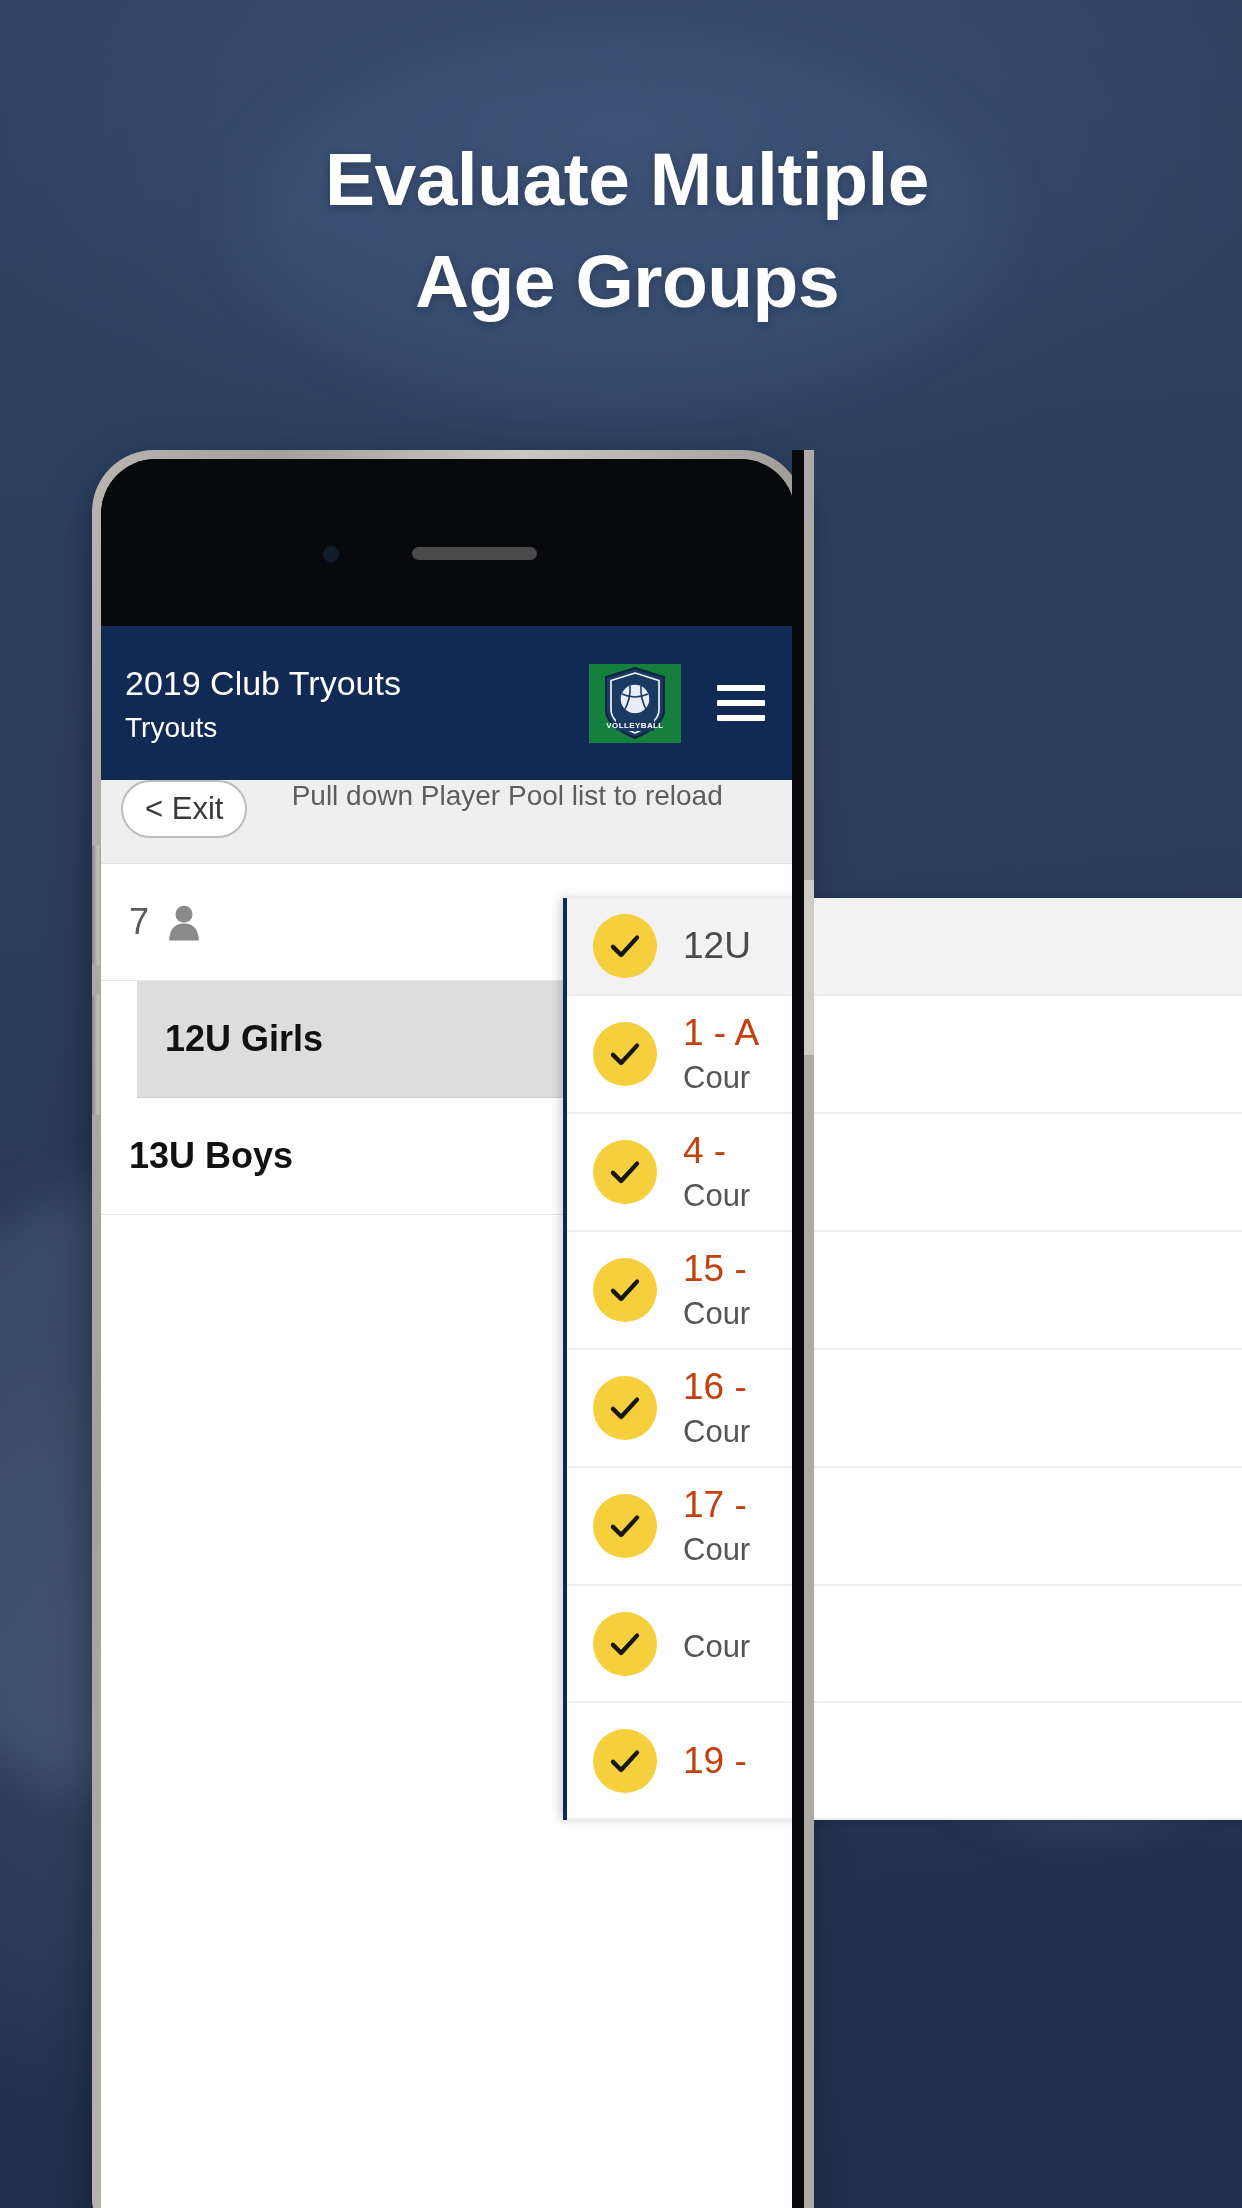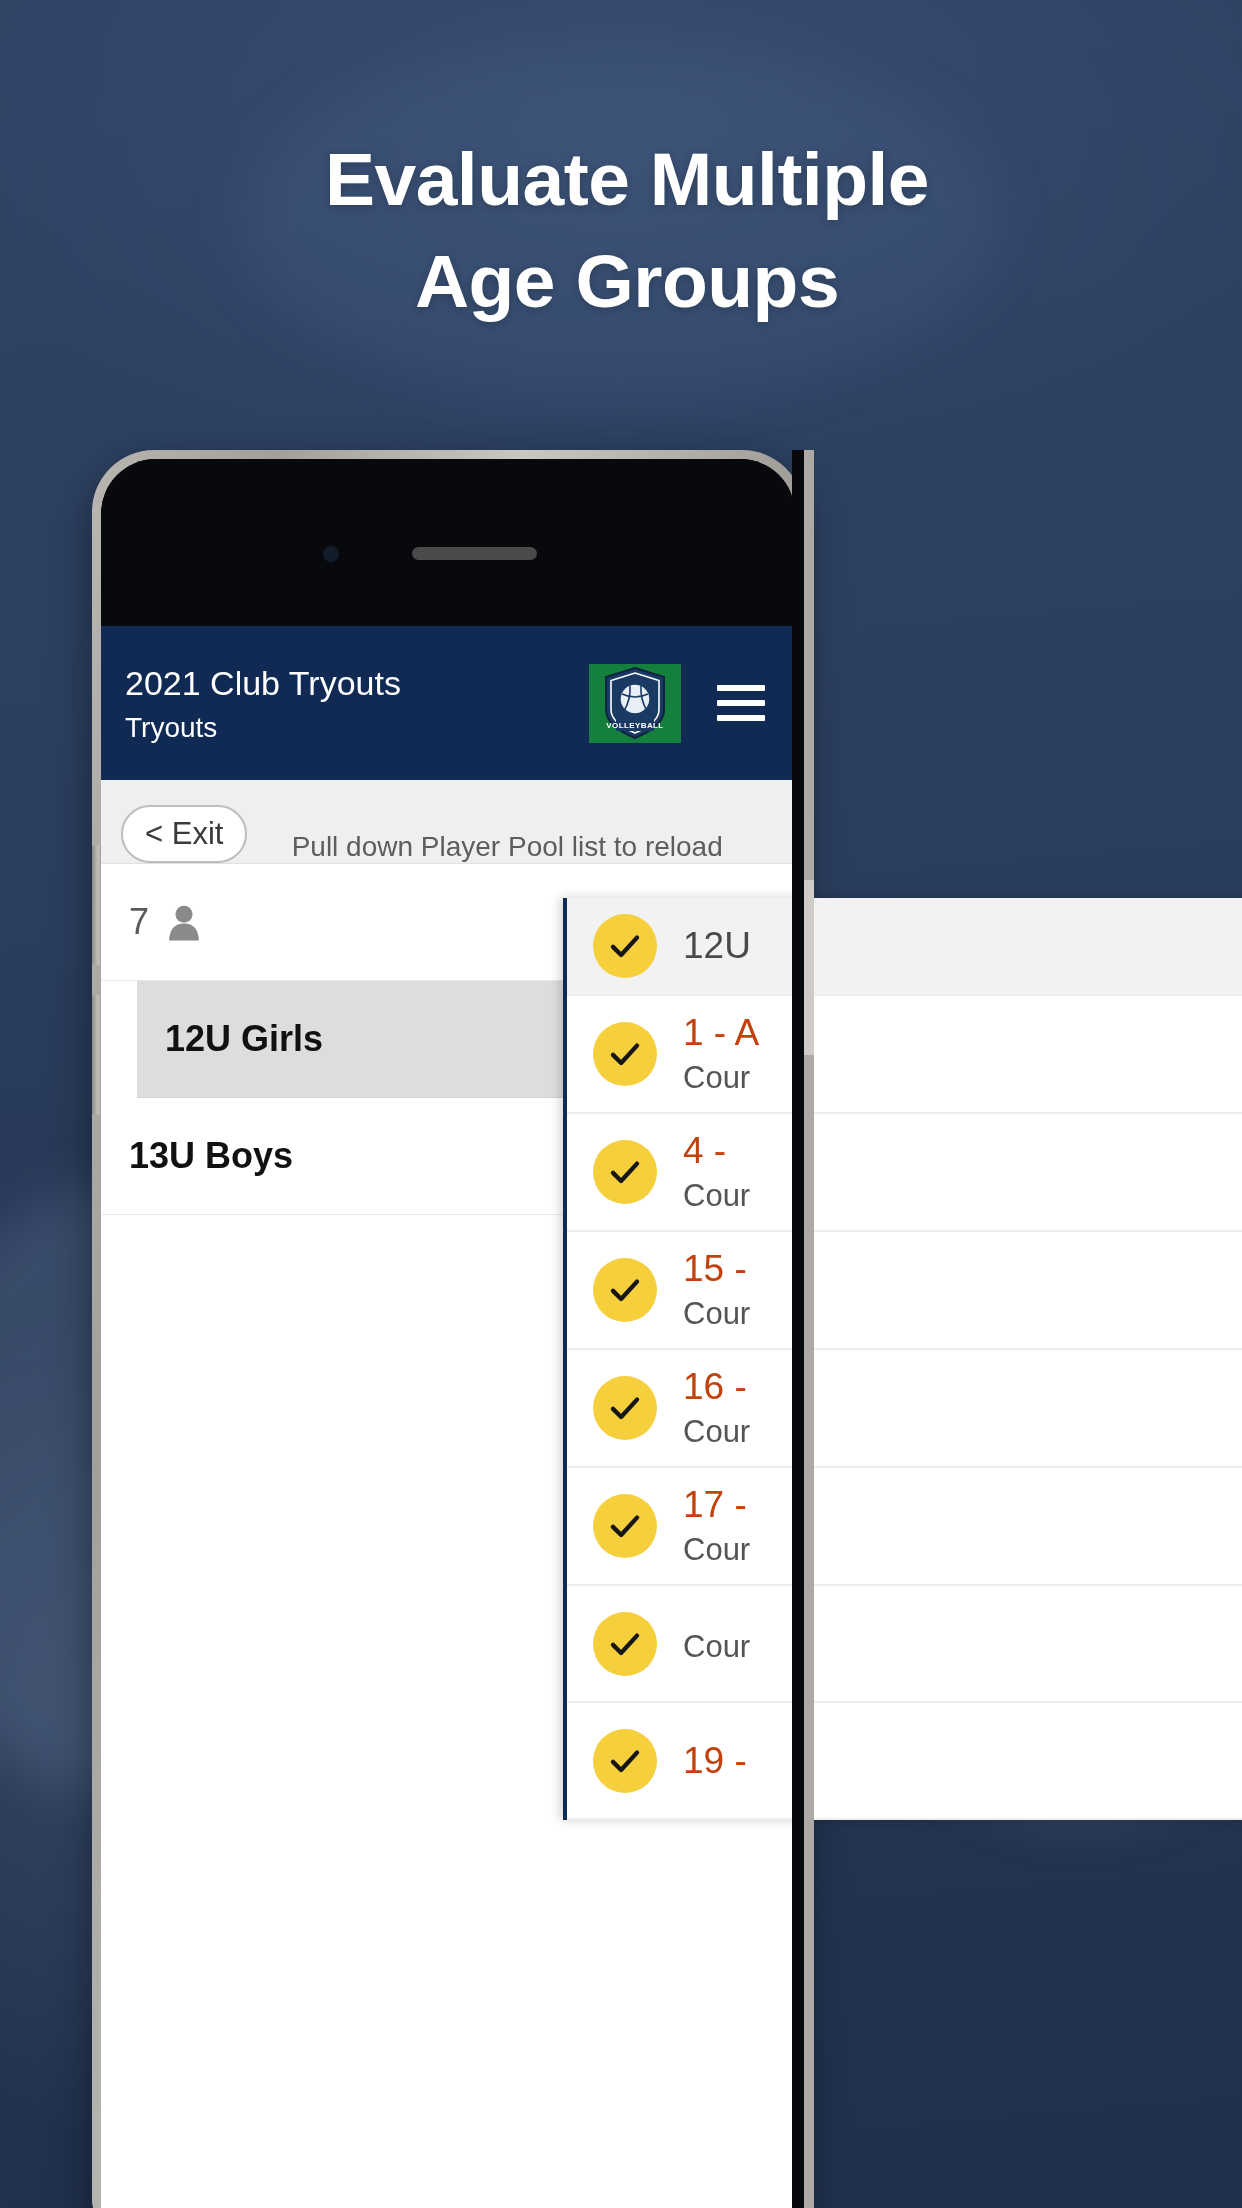--- a/index.html
+++ b/index.html
@@ -150,21 +150,21 @@
     width:48px; height:6px;
     background:#ffffff;
     border-radius:1px;
   }
 
   
   #toolbar {
     height:84px;
     background:#efefef;
     display:flex;
-    align-items:flex-end;
+    align-items:flex-start;
     padding:0 20px;
     border-bottom:1px solid #e2e2e2;
   }
   #exit-btn {
     background:#ffffff;
     border:2px solid #bdbdbd;
     border-radius:40px;
     height:58px;
     min-width:120px;
     padding:0 22px;
@@ -286,21 +286,21 @@
 
       <div id="speaker">
         <div id="frontcam"></div>
         <div id="earpiece"></div>
       </div>
 
       <div id="app">
 
         <div id="app-header">
           <div id="app-titles">
-            <div id="app-title">2021 Club Tryouts</div>
+            <div id="app-title">2019 Club Tryouts</div>
             <div id="app-subtitle">Tryouts</div>
           </div>
 
           <div id="club-logo">
             <svg width="70" height="74" viewBox="0 0 70 74" aria-hidden="true">
               <path d="M35 2 L64 11 L64 44 Q64 60 35 72 Q6 60 6 44 L6 11 Z" fill="#1b3a63" stroke="#0f2340" stroke-width="2"></path>
               <path d="M35 7 L59 14.5 L59 43.5 Q59 57 35 67 Q11 57 11 43.5 L11 14.5 Z" fill="none" stroke="#ffffff" stroke-width="1.6"></path>
               <circle cx="35" cy="33" r="15" fill="#e8eef6" stroke="#1b3a63" stroke-width="1.4"></circle>
               <path d="M22 28 Q35 34 48 28" fill="none" stroke="#1b3a63" stroke-width="1.6"></path>
               <path d="M30 19.5 Q31 33 24 45" fill="none" stroke="#1b3a63" stroke-width="1.6"></path>

